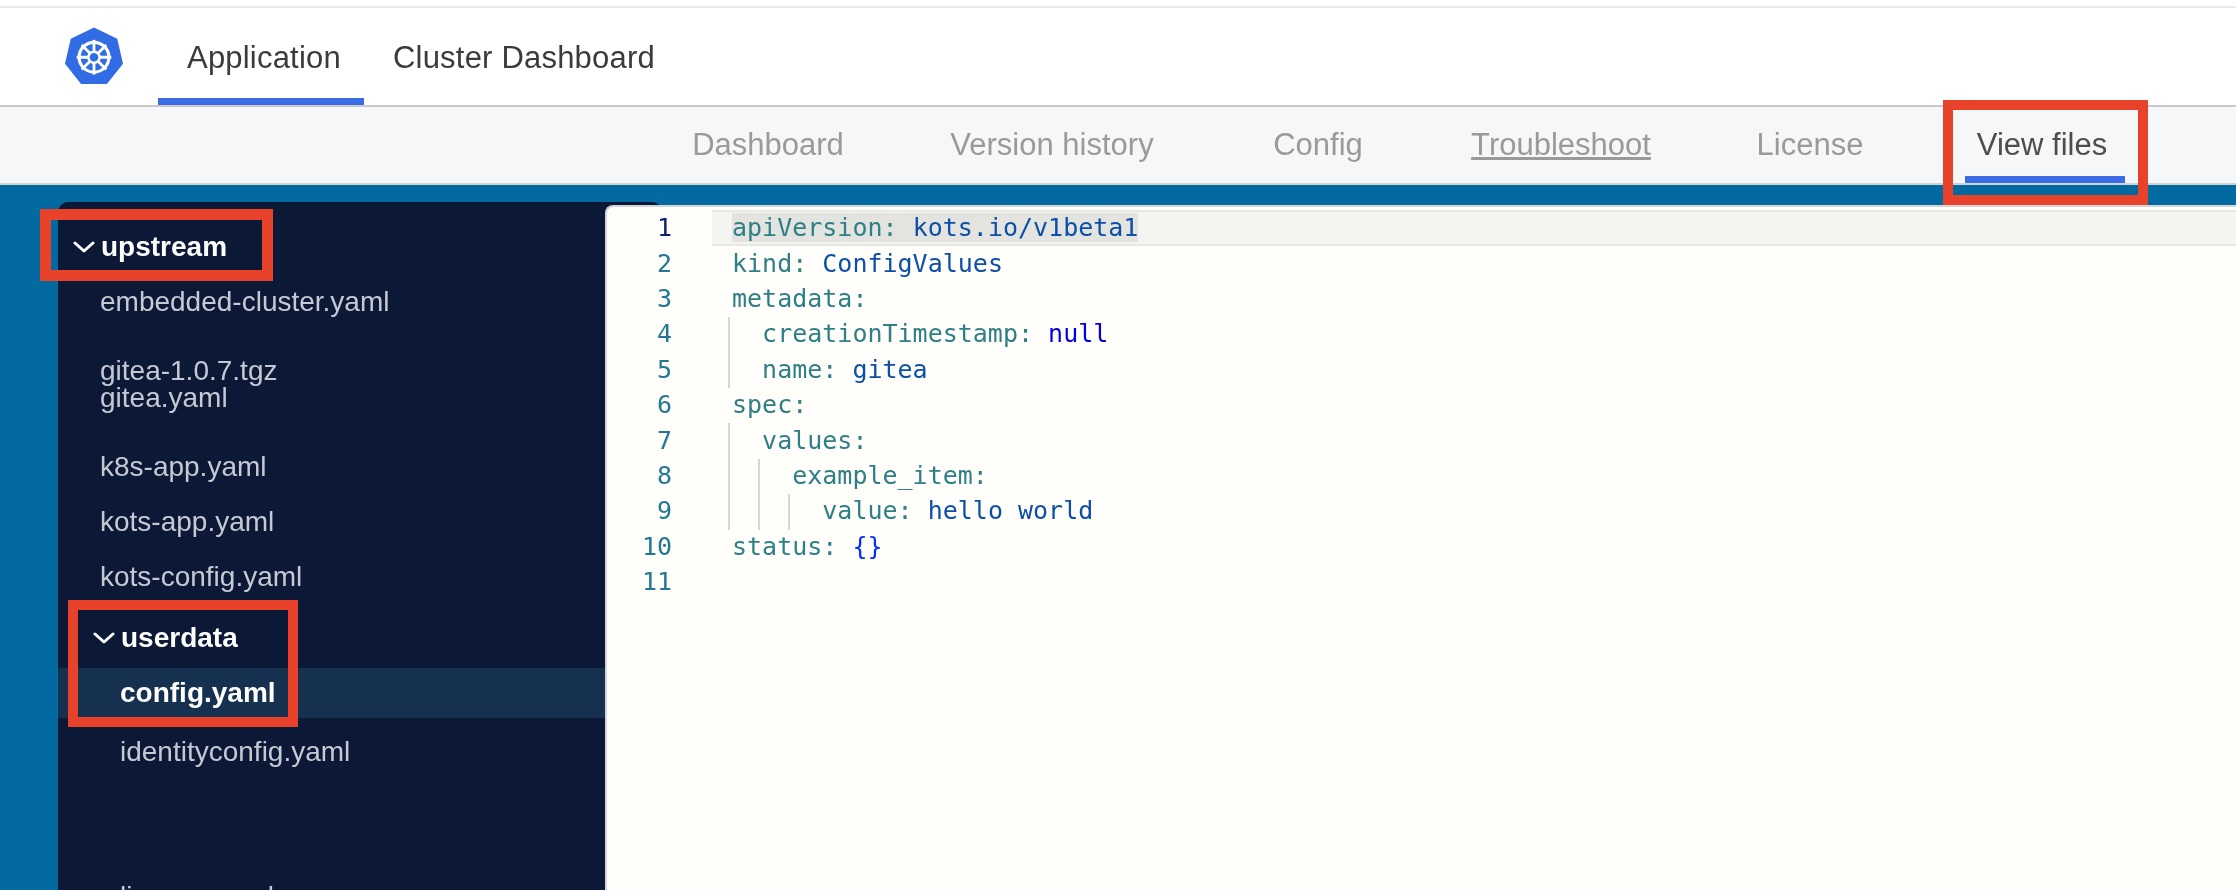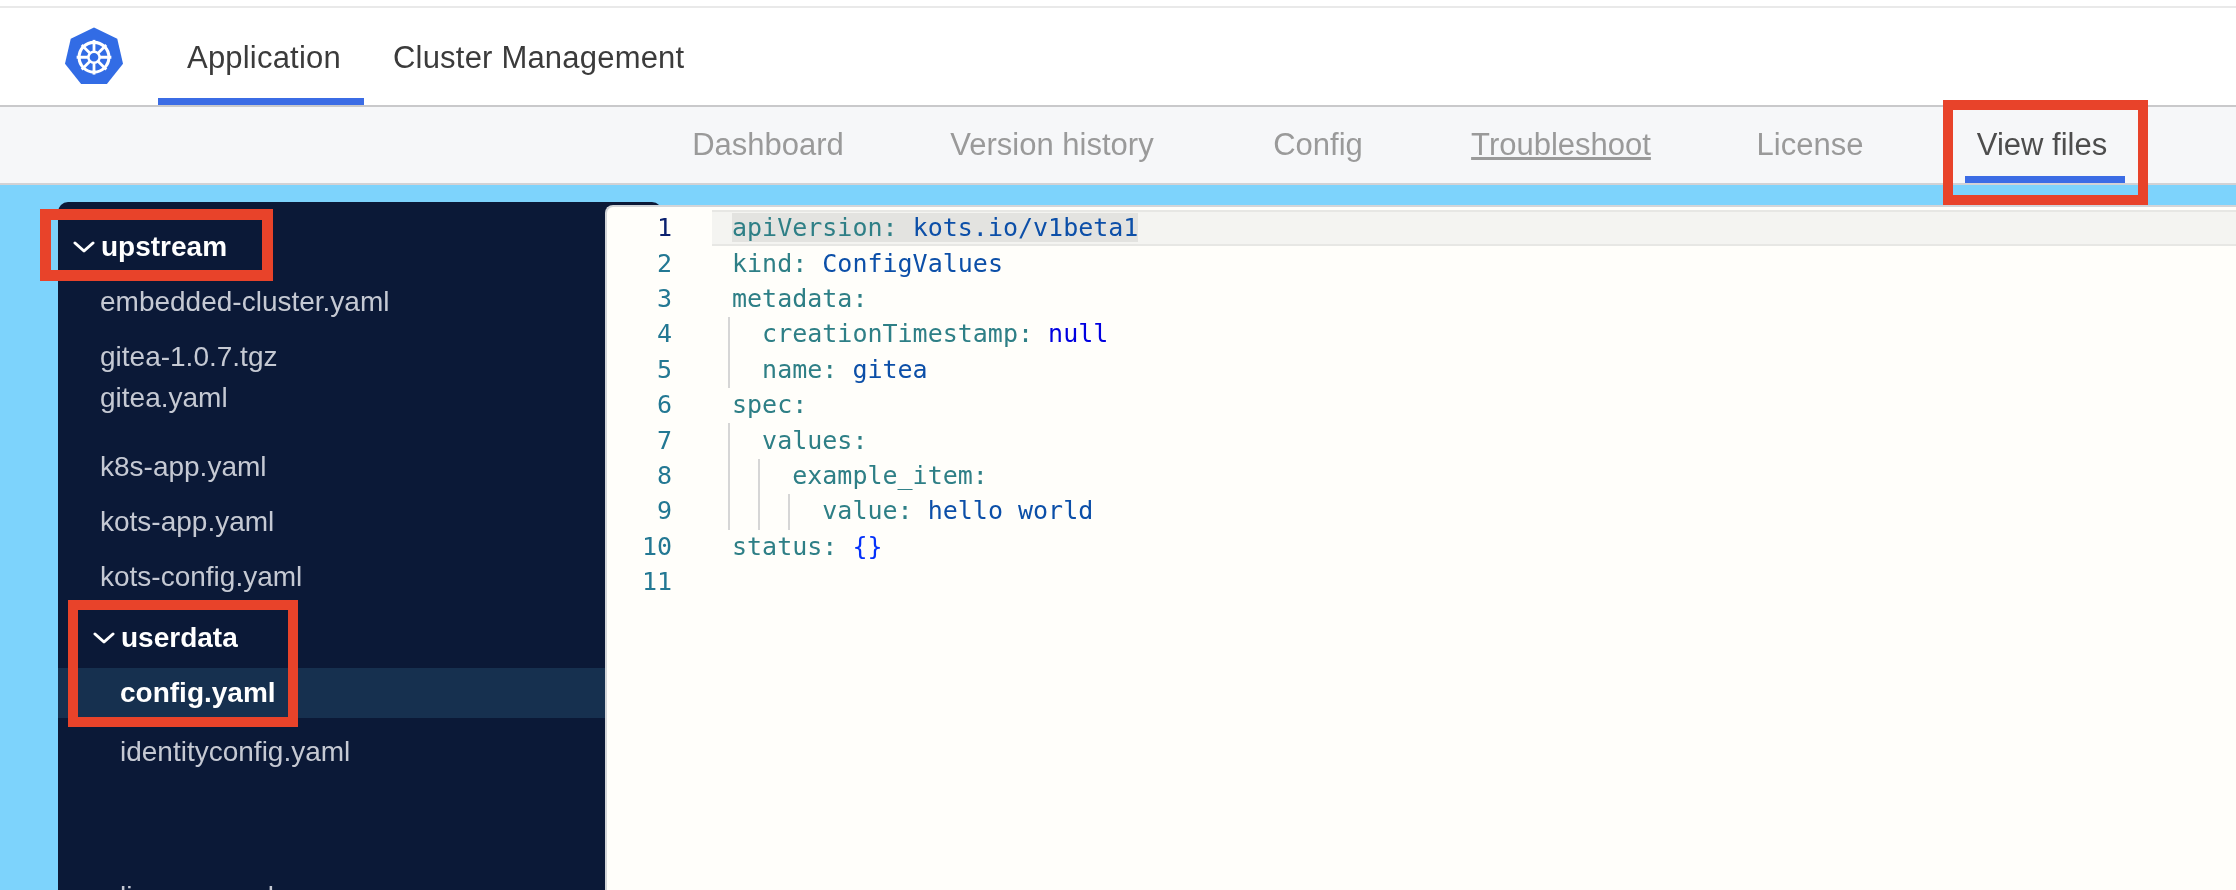--- a/index.html
+++ b/index.html
@@ -1,16 +1,16 @@
 <!DOCTYPE html>
 <html><head>
 <meta charset="utf-8">
 <style>
   html,body{margin:0;padding:0;background:#ffffff;}
-  #canvas{position:relative;width:2236px;height:890px;overflow:hidden;background:#7dd3fc;
+  #canvas{position:relative;width:2236px;height:890px;overflow:hidden;background:#0369a1;
           font-family:"Liberation Sans",sans-serif;}
 
   
   .header{position:absolute;left:0;top:0;width:100%;height:107px;background:#fff;
           border-bottom:2px solid #c9c9cb;box-sizing:border-box;}
   .top-hairline{position:absolute;left:0;top:6px;width:100%;height:2px;background:#e9e9e9;}
   .logo{position:absolute;left:63px;top:25px;width:62px;height:62px;}
   .htab{position:absolute;top:40px;font-size:31px;color:#3b3b3b;letter-spacing:.2px;cursor:pointer;}
   .htab.app{left:187px;}
   .htab.cluster{left:393px;}
@@ -30,21 +30,21 @@
            border-radius:10px 10px 0 0;}
   .trow{position:absolute;left:0;width:100%;height:50px;display:flex;align-items:center;
         font-size:28px;color:#c5c9d3;cursor:pointer;box-sizing:border-box;}
   .trow.folder{font-weight:700;color:#ffffff;}
   .trow.sel{font-weight:700;color:#ffffff;background:#16304f;}
   .chev{display:inline-flex;flex:0 0 auto;margin-right:6px;}
   .p-f0{padding-left:15px;}   
   .p-l1{padding-left:42px;}   
   .p-f1{padding-left:35px;}   
   .p-l2{padding-left:62px;}   
-  .t-0{top:20px;}  .t-1{top:75px;}  .t-2{top:130px;} .t-3{top:171px;}
+  .t-0{top:20px;}  .t-1{top:75px;}  .t-2{top:144px;} .t-3{top:171px;}
   .t-4{top:240px;} .t-5{top:295px;} .t-6{top:350px;} .t-7{top:411px;}
   .t-8{top:466px;} .t-9{top:525px;} .t-10{top:580px;} .t-11{top:670px;}
 
   
   .ann{position:absolute;border:11px solid #e8432a;box-sizing:border-box;z-index:9;pointer-events:none;}
   .ann-upstream{left:40px;top:209px;width:233px;height:72px;}
   .ann-userdata{left:68px;top:600px;width:230px;height:127px;border-width:10px;}
   .ann-viewfiles{left:1943px;top:100px;width:205px;height:105px;border-width:10px;}
 
   
@@ -83,21 +83,21 @@
         <g stroke="#fff" stroke-width="4.5">
           <line x1="50" y1="24" x2="50" y2="80"></line>
           <line x1="22" y1="52" x2="78" y2="52"></line>
           <line x1="30.2" y1="32.2" x2="69.8" y2="71.8"></line>
           <line x1="69.8" y1="32.2" x2="30.2" y2="71.8"></line>
         </g>
         <circle cx="50" cy="52" r="9" fill="#326ce5" stroke="#fff" stroke-width="4"></circle>
       </svg>
     </div>
     <div class="htab app">Application</div>
-    <div class="htab cluster">Cluster Management</div>
+    <div class="htab cluster">Cluster Dashboard</div>
   </div>
   <div class="app-underline"></div>
 
   <div class="subnav">
     <span class="nav-item ni-0">Dashboard</span>
     <span class="nav-item ni-1">Version history</span>
     <span class="nav-item ni-2">Config</span>
     <span class="nav-item ni-3">Troubleshoot</span>
     <span class="nav-item ni-4">License</span>
     <span class="nav-item ni-5 active">View files</span>

